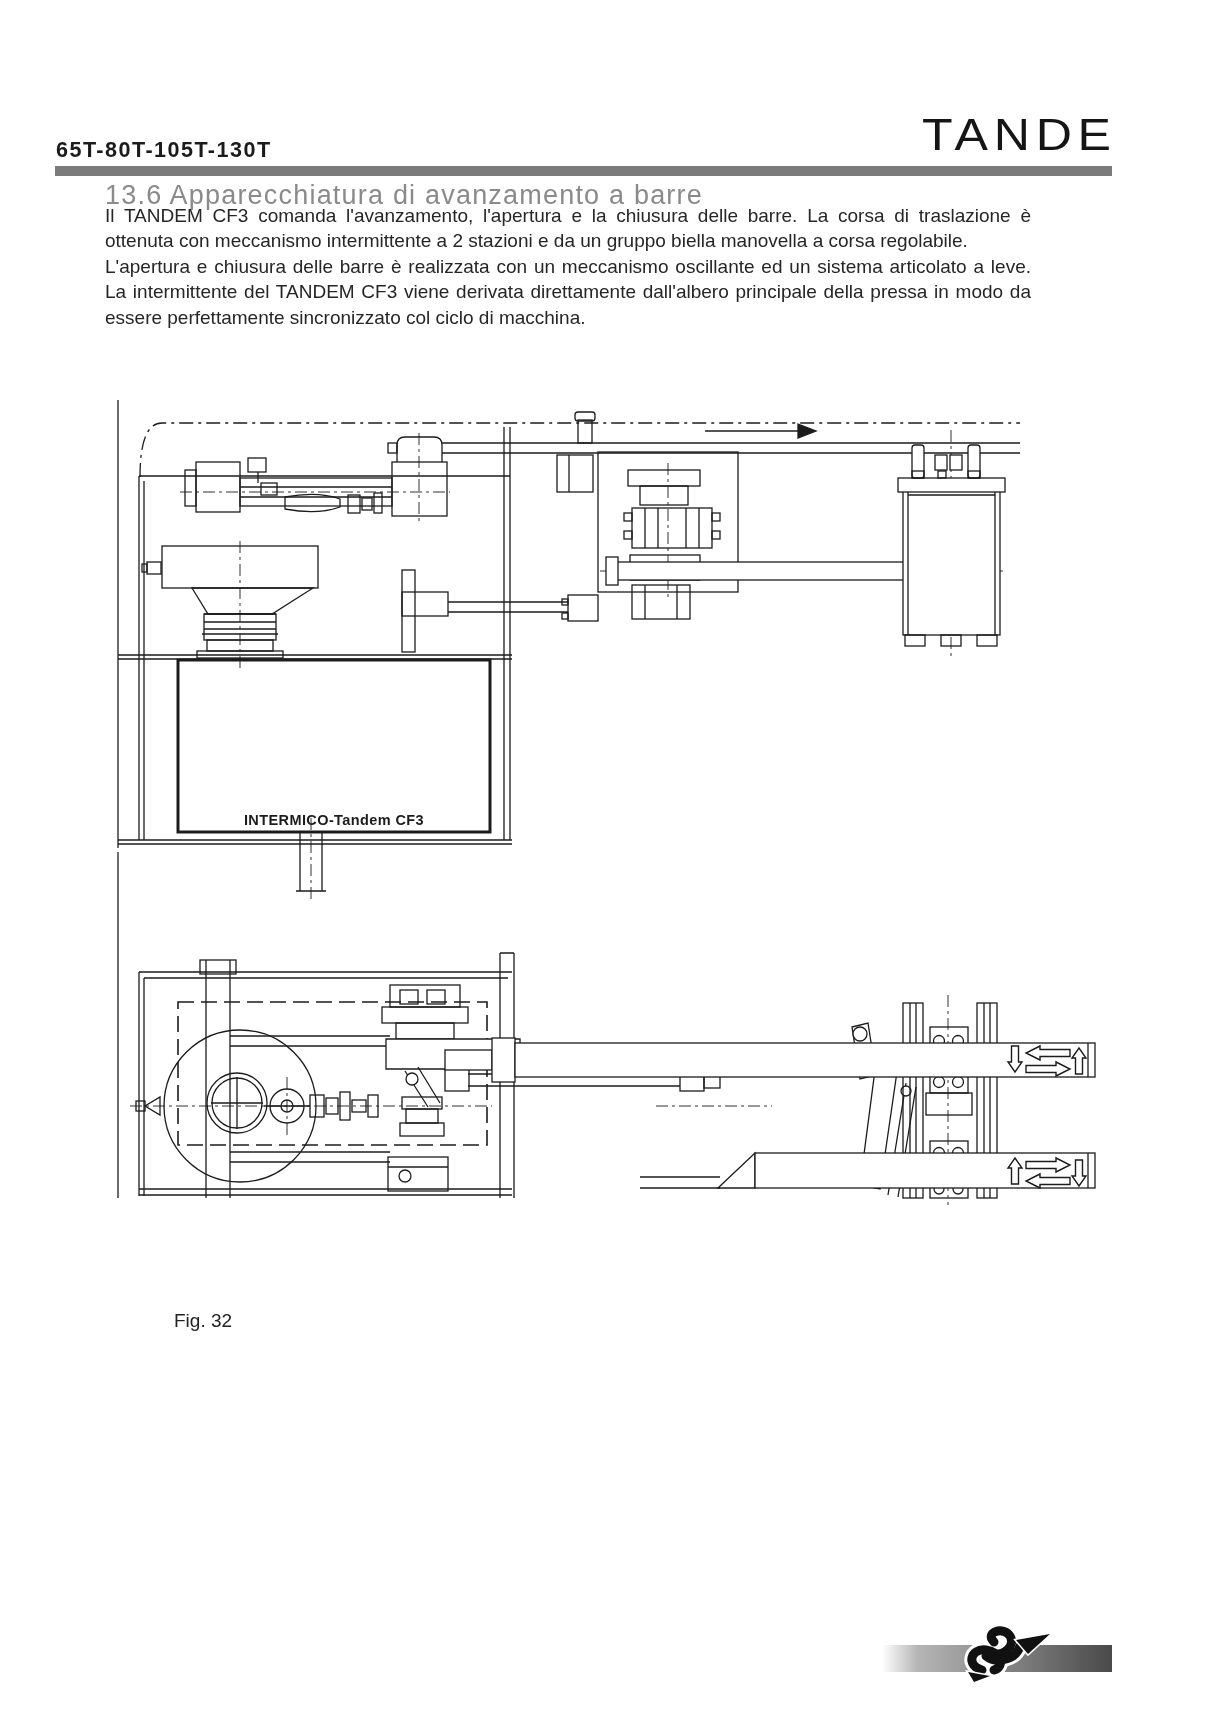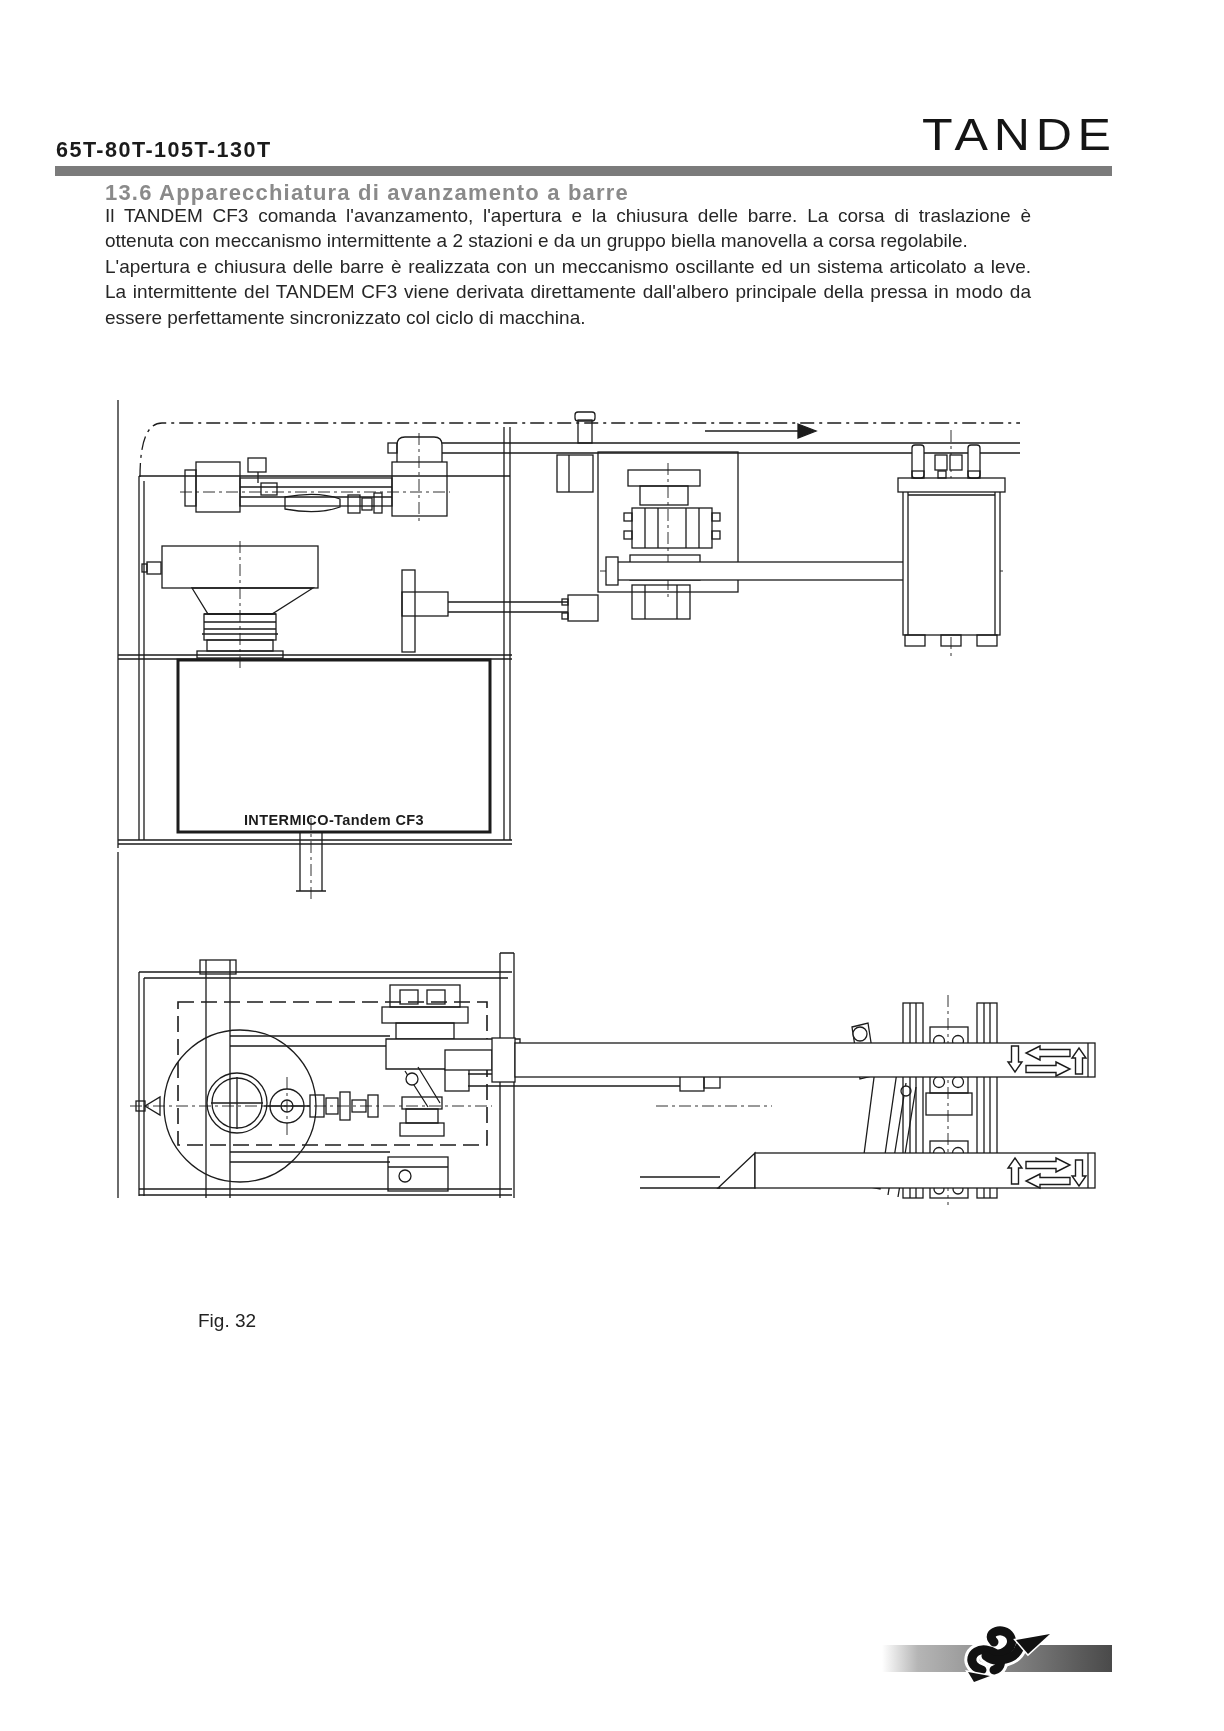--- a/index.html
+++ b/index.html
@@ -22,31 +22,31 @@
     font-size:44px;font-weight:400;color:#151515;
     letter-spacing:5px;
     transform:scaleX(1.14);transform-origin:left top;
   }
   .header-rule{
     left:55px;top:166px;width:1132px;height:10px;
     background:#7b7b7b;
   }
   .section-title{
     left:105px;top:180px;margin:0;
-    font-size:22px;font-weight:700;color:#8a8a8a;
+    font-size:27px;font-weight:400;color:#8a8a8a;
     letter-spacing:1.2px;
   }
   .body-copy{
     left:105px;top:203px;width:926px;
     font-size:19px;line-height:25.4px;color:#262626;
     text-align:justify;
   }
   .body-copy p{margin:0;}
   .fig-caption{
-    left:198px;top:1310px;
+    left:174px;top:1310px;
     font-size:19px;color:#222222;
   }
   .footer-bar{
     left:882px;top:1645px;width:256px;height:27px;
     background:linear-gradient(90deg,#ffffff 0%,#b5b5b5 14%,#8f8f8f 42%,#5a5a5a 78%,#3c3c3c 100%);
   }
   .page-number{
     left:1052px;top:1718px;width:48px;
     font-size:17px;font-weight:700;color:#ffffff;
     letter-spacing:2px;text-align:center;

